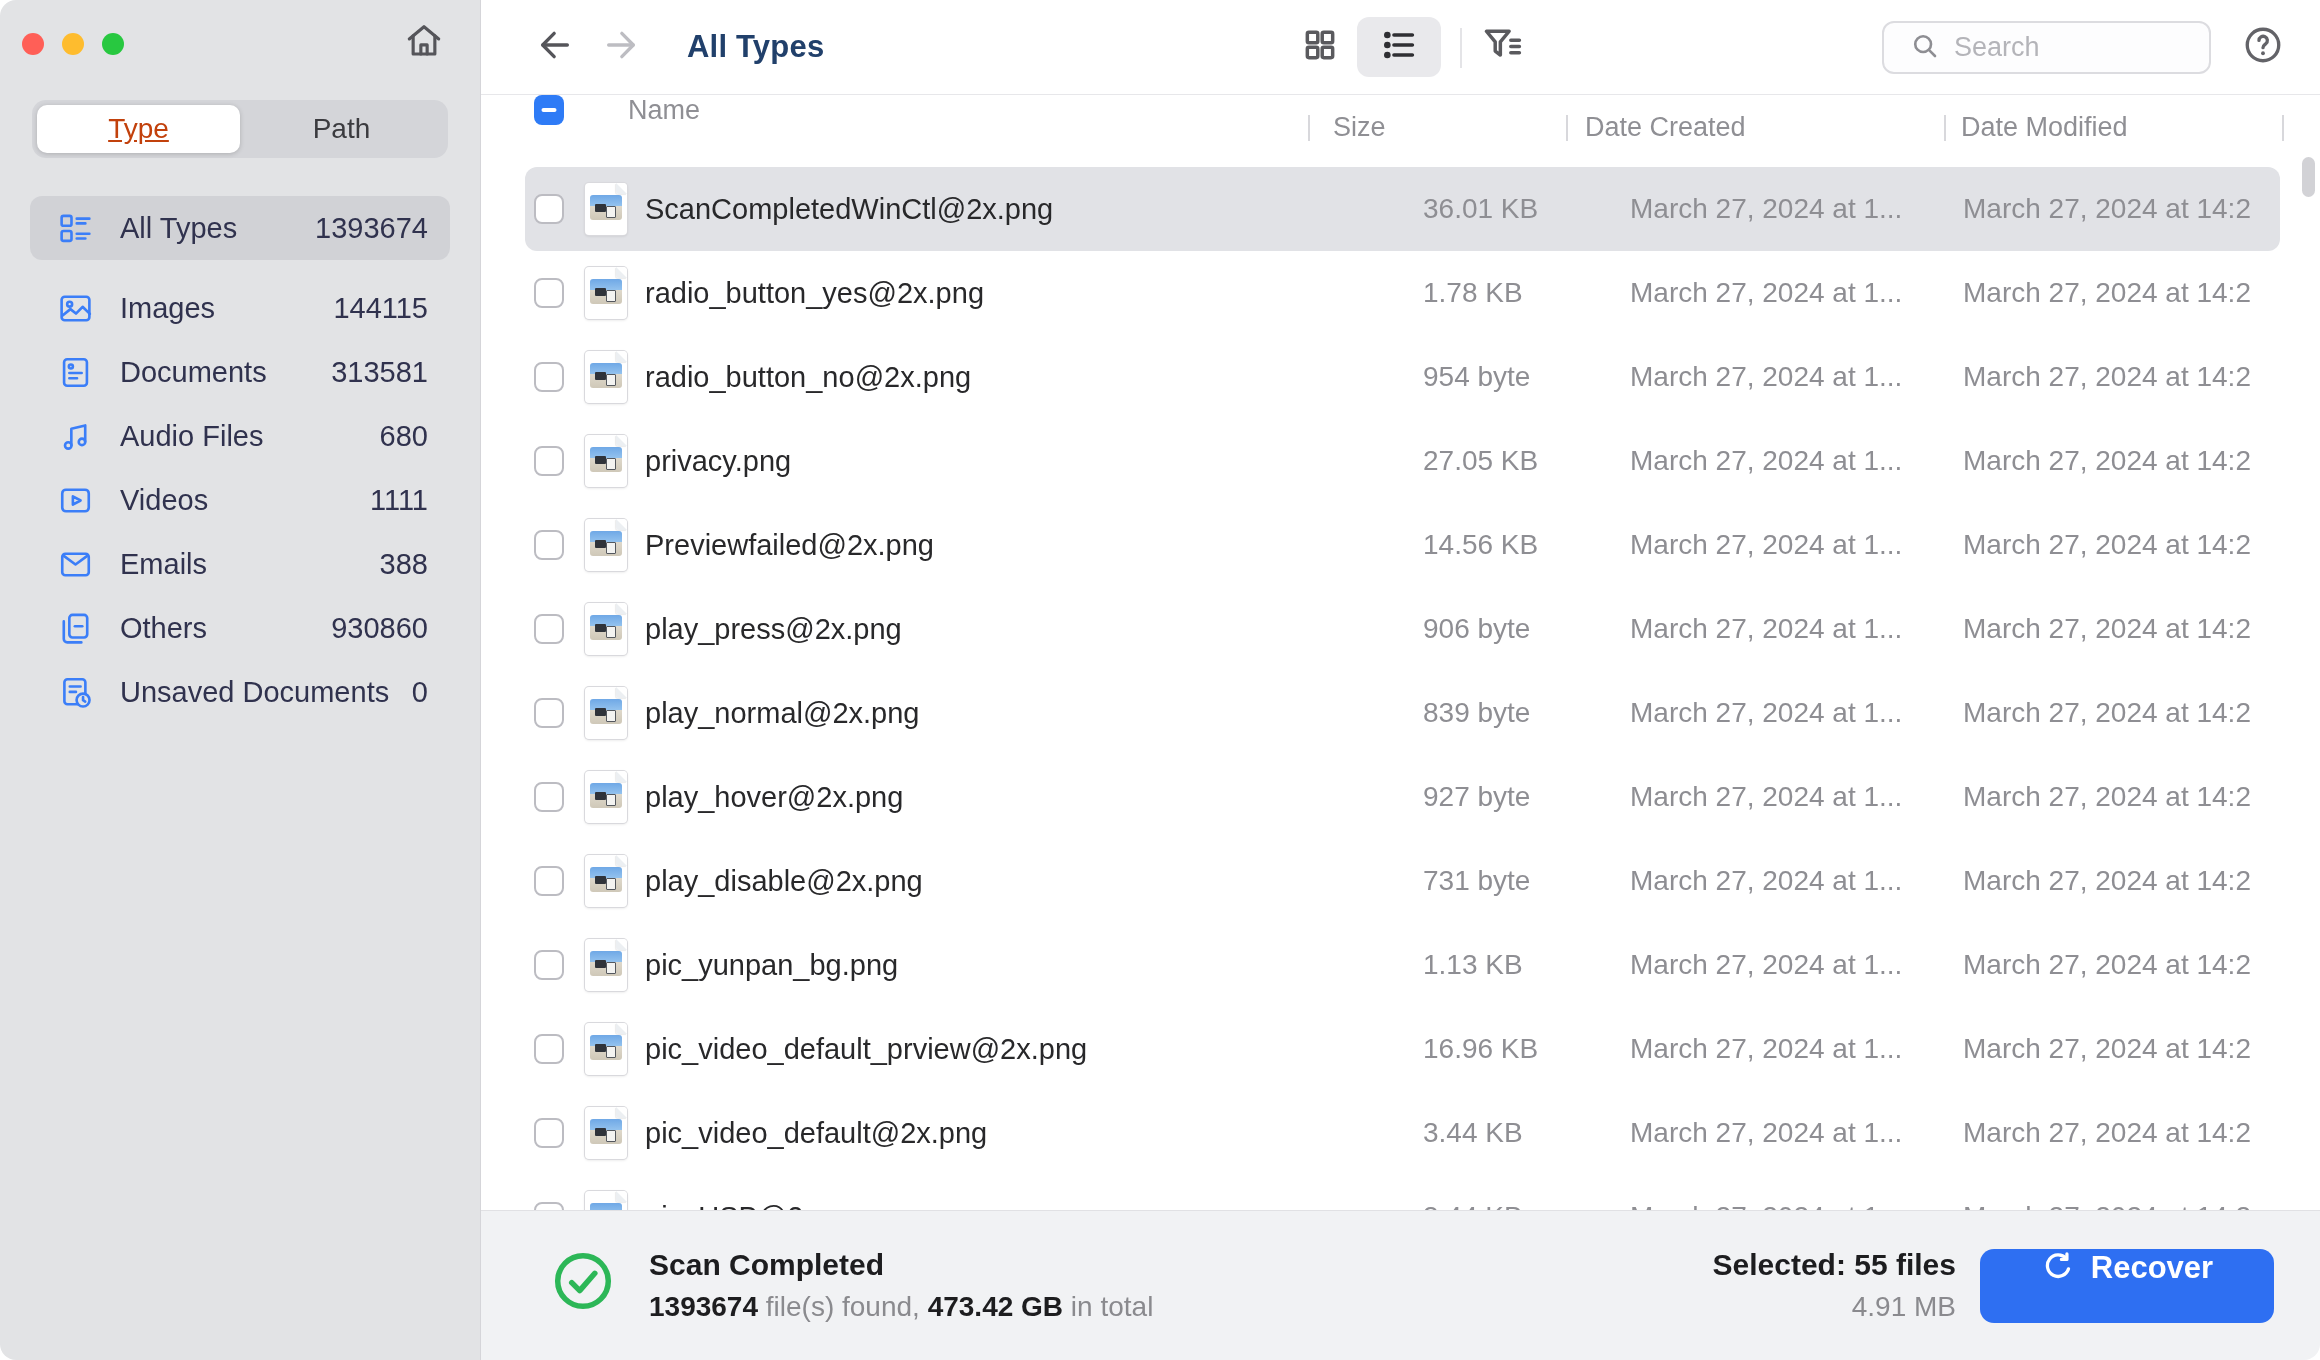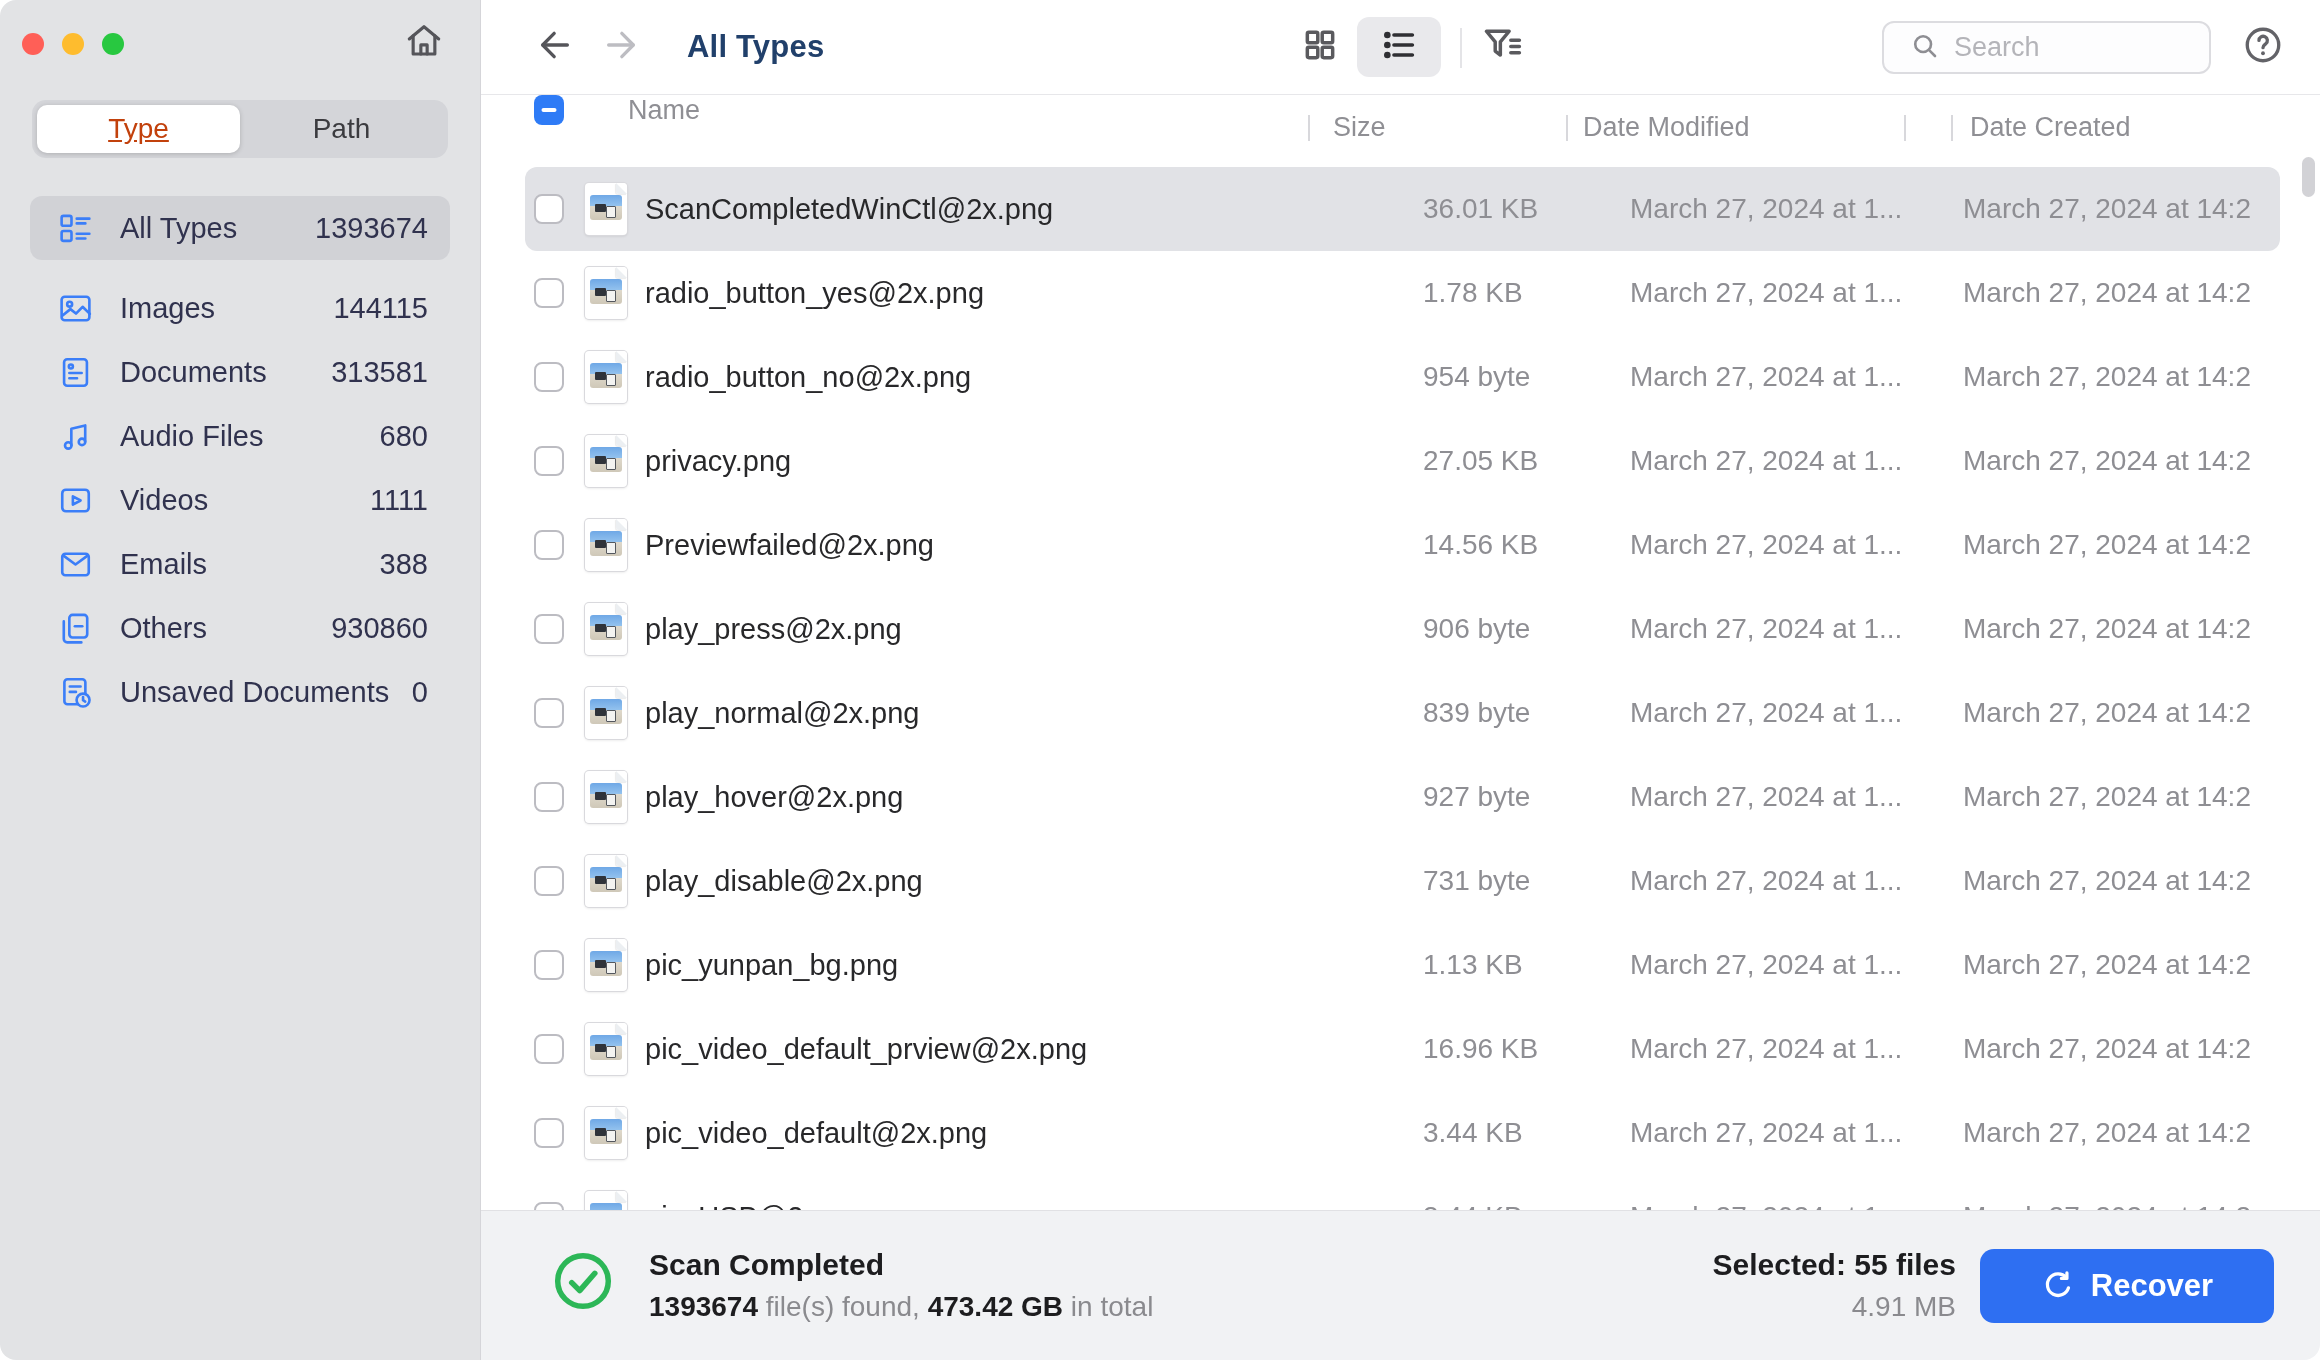--- a/index.html
+++ b/index.html
@@ -75,21 +75,21 @@
   .footer{height:150px;flex:none;background:#f1f2f4;border-top:1px solid #e1e1e4;display:flex;align-items:center;}
   .scan{display:flex;align-items:flex-start;margin-left:69px;gap:8px;}
   .scan-icon{width:66px;height:66px;margin-right:25px;flex:none;}
   .scan-lines{display:flex;flex-direction:column;gap:9px;}
   .scan-title{font-size:30px;font-weight:700;color:#1d1d1f;}
   .scan-sub{font-size:28px;color:#8a8a8e;}
   .scan-sub b{color:#1d1d1f;font-weight:700;}
   .sel-block{margin-left:auto;margin-right:24px;display:flex;flex-direction:column;gap:9px;align-items:flex-end;}
   .sel-title{font-size:30px;font-weight:700;color:#1d1d1f;}
   .sel-size{font-size:28px;color:#8a8a8e;}
-  .recover-btn{width:294px;height:74px;margin-right:46px;flex:none;background:#2e6ff2;border:none;border-radius:14px;color:#ffffff;font-size:31px;font-weight:600;font-family:inherit;display:flex;align-items:center;justify-content:center;gap:16px;}
+  .recover-btn{width:294px;height:74px;margin-right:46px;flex:none;background:#2e6ff2;border:none;border-radius:14px;color:#ffffff;font-size:31px;font-weight:600;font-family:inherit;display:flex;align-items:flex-start;justify-content:center;gap:16px;}
 
   .scroll-thumb{position:absolute;right:5px;top:157px;width:13px;height:40px;border-radius:7px;background:#d2d2d6;z-index:6;}
 </style>
 </head>
 <body>
 
 <div class="window">
 
   <aside class="sidebar">
     <div class="traffic">
@@ -270,22 +270,22 @@
             <circle cx="12" cy="16.7" r="1.1" fill="#636368" stroke="none"></circle>
           </svg>
         </span>
       </div>
     </div>
 
     <div class="thead">
       <span class="th-cb"></span>
       <span class="th-name">Name</span>
       <span class="th-col th-size">Size</span>
+      <span class="th-col th-created">Date Created</span>
       <span class="th-col th-mod">Date Modified</span>
-      <span class="th-col th-created">Date Created</span>
     </div>
 
     <div class="rows" id="rows">
         <div class="row selected">
     <span class="r-cb"></span>
     <span class="r-icon">
             <span class="fpage"></span>
             <span class="fthumb"></span>
           </span>
     <span class="r-name">ScanCompletedWinCtl@2x.png</span>

